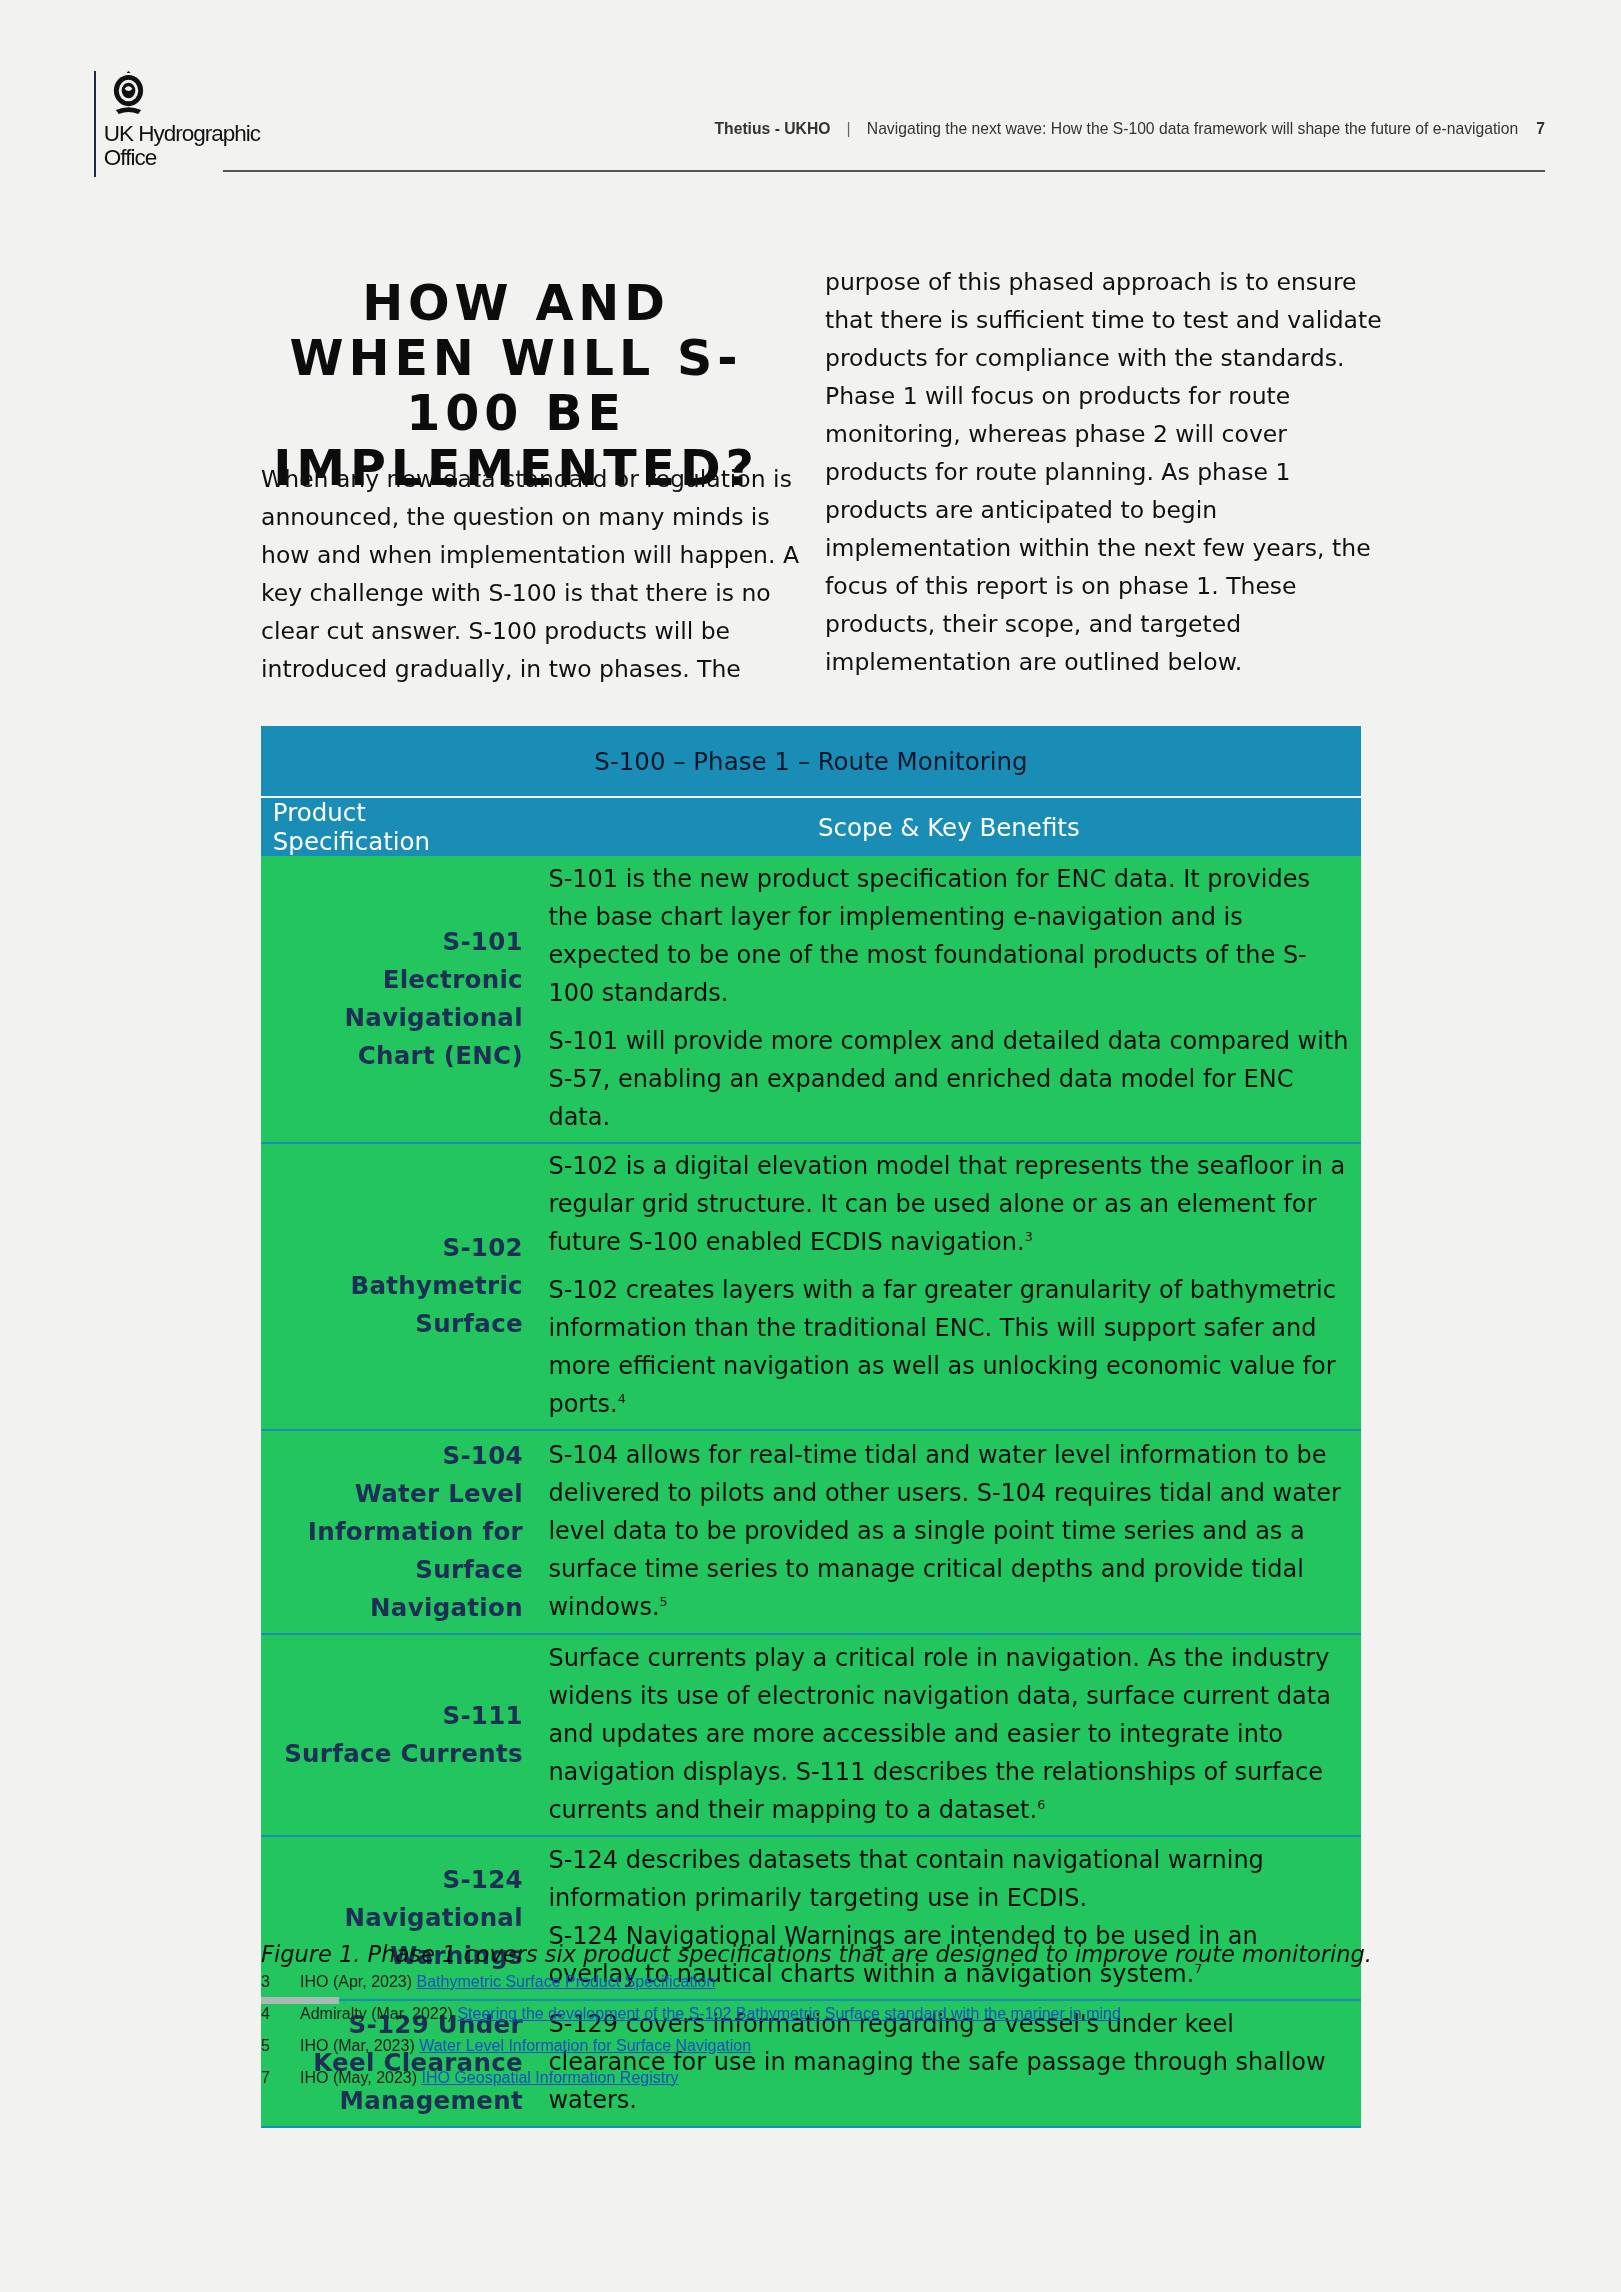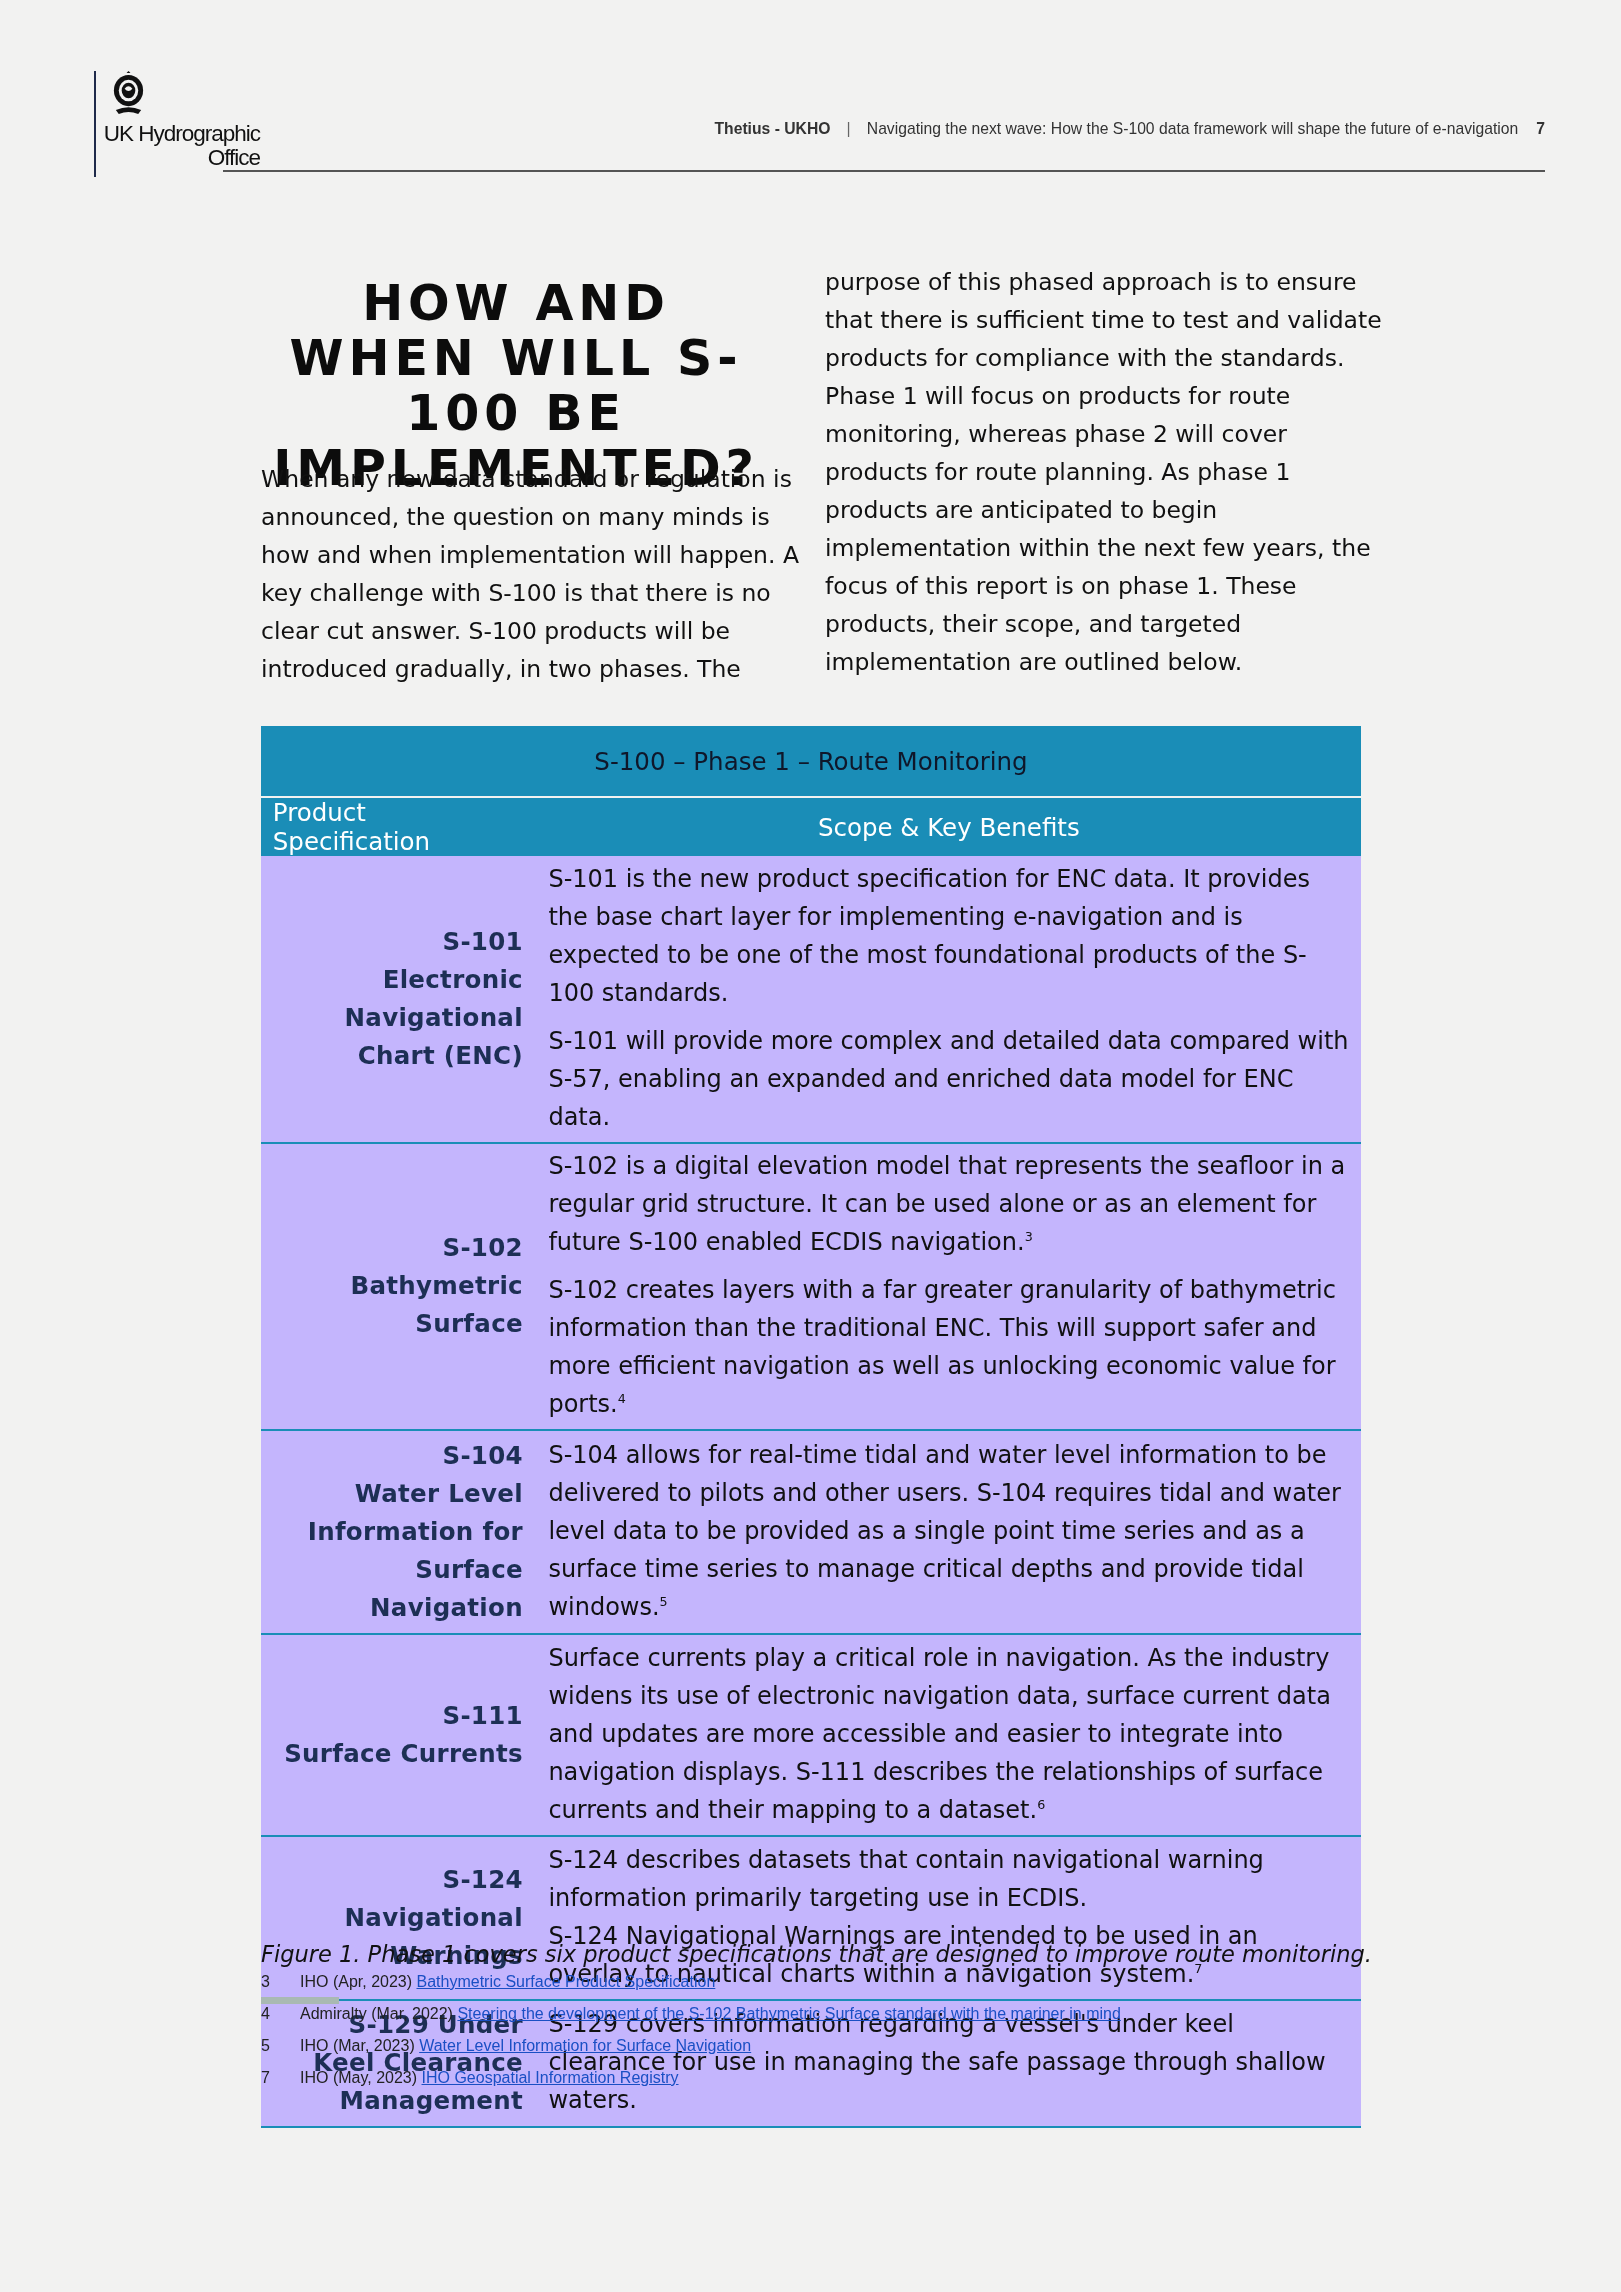--- a/index.html
+++ b/index.html
@@ -2,37 +2,37 @@
 <html><head>
 <meta charset="utf-8">
 <style>
   html, body { margin: 0; padding: 0; }
   body {
     width: 1621px; height: 2293px; background: #f2f2f1; position: relative;
     font-family: "Liberation Sans", sans-serif; color: #111; overflow: hidden;
   }
   .logo { position: absolute; left: 94px; top: 71px; height: 106px; border-left: 2.9px solid #1f2a4a; padding-left: 7.8px; }
   .crest { width: 37px; height: 45px; margin-left: 5.9px; }
-  .logo-text { font-family: "Liberation Sans", sans-serif; font-size: 22.5px; line-height: 23.5px; color: #111; letter-spacing: -1px; margin-top: 2px; text-align: right; }
+  .logo-text { font-family: "Liberation Sans", sans-serif; font-size: 22.5px; line-height: 23.5px; color: #111; letter-spacing: -1px; margin-top: 2px; }
   .header-text { position: absolute; right: 76px; top: 120px; font-size: 15.7px; color: #333; white-space: nowrap; }
   .header-text .org { font-weight: bold; text-align: center; }
   .header-text .sep { margin: 0 11.8px; color: #666; }
   .header-text .pg { margin-left: 13.7px; font-weight: bold; }
   .header-rule { position: absolute; left: 223px; right: 76px; top: 170px; height: 2px; background: #555; }
 
   .title { position: absolute; left: 261px; top: 276px; width: 510px; font-family: "DejaVu Sans", sans-serif; font-weight: bold; font-size: 49px; line-height: 55px; letter-spacing: 4.9px; color: #0c0c0c; margin: 0; text-align: center; }
   .col { position: absolute; font-family: "DejaVu Sans", sans-serif; font-size: 23.5px; line-height: 38px; color: #111; }
   .col-left { left: 261px; top: 460px; width: 539px; }
   .col-right { left: 825px; top: 263px; width: 559px; }
 
   table.spec { position: absolute; left: 261px; top: 726px; width: 1100px; border-collapse: collapse; font-family: "DejaVu Sans", sans-serif; }
   .spec th.banner { background: #1a8db7; color: #0f172a; font-size: 24.5px; font-weight: normal; height: 70px; padding: 0; border-bottom: 2.9px solid #f2f2f1; }
   .spec th.colhead { background: #1a8db7; color: #fff; font-size: 24.5px; font-weight: normal; height: 46px; padding: 0 11.8px; }
   .spec th.colhead.c1 { text-align: left; width: 252px; }
-  .spec td { background: #c4b5fd; vertical-align: middle; border-bottom: 2.9px solid #1a8db7; }
+  .spec td { background: #22c55e; vertical-align: middle; border-bottom: 2.9px solid #1a8db7; }
   .spec td.prod { color: #1d2f55; font-weight: bold; font-size: 24.5px; line-height: 38px; padding: 5.9px 13.7px; letter-spacing: 0.3px; text-align: right; }
   .spec td.scope { font-size: 24px; line-height: 38px; padding: 3.9px 11.8px 5.9px 11.8px; color: #111; }
   .scope p { margin: 0; }
   .scope p + p { margin-top: 9.8px; }
   .scope p.tight + p.tight { margin-top: 0; }
   sup { font-size: 12.7px; line-height: 0; vertical-align: super; }
 
   .caption { position: absolute; left: 261px; top: 1941px; font-family: "DejaVu Sans", sans-serif; font-style: italic; font-size: 22.5px; color: #111; }
   .fn-rule { position: absolute; left: 261px; top: 1997px; width: 78px; height: 6.9px; background: #a9b9b3; }
   .footnotes { position: absolute; left: 261px; top: 1966px; font-size: 16px; color: #222; }

